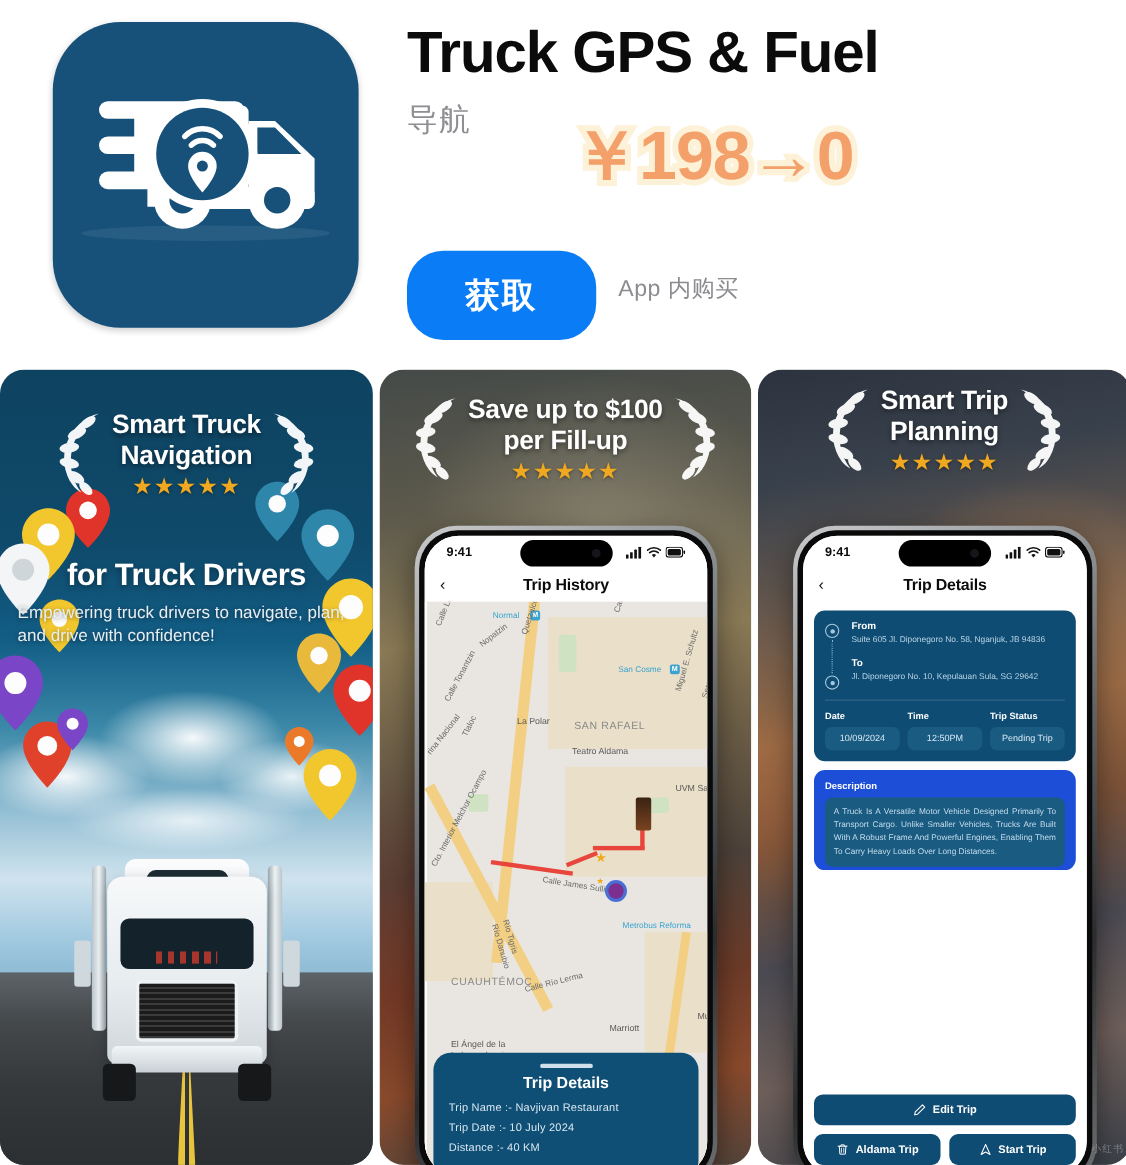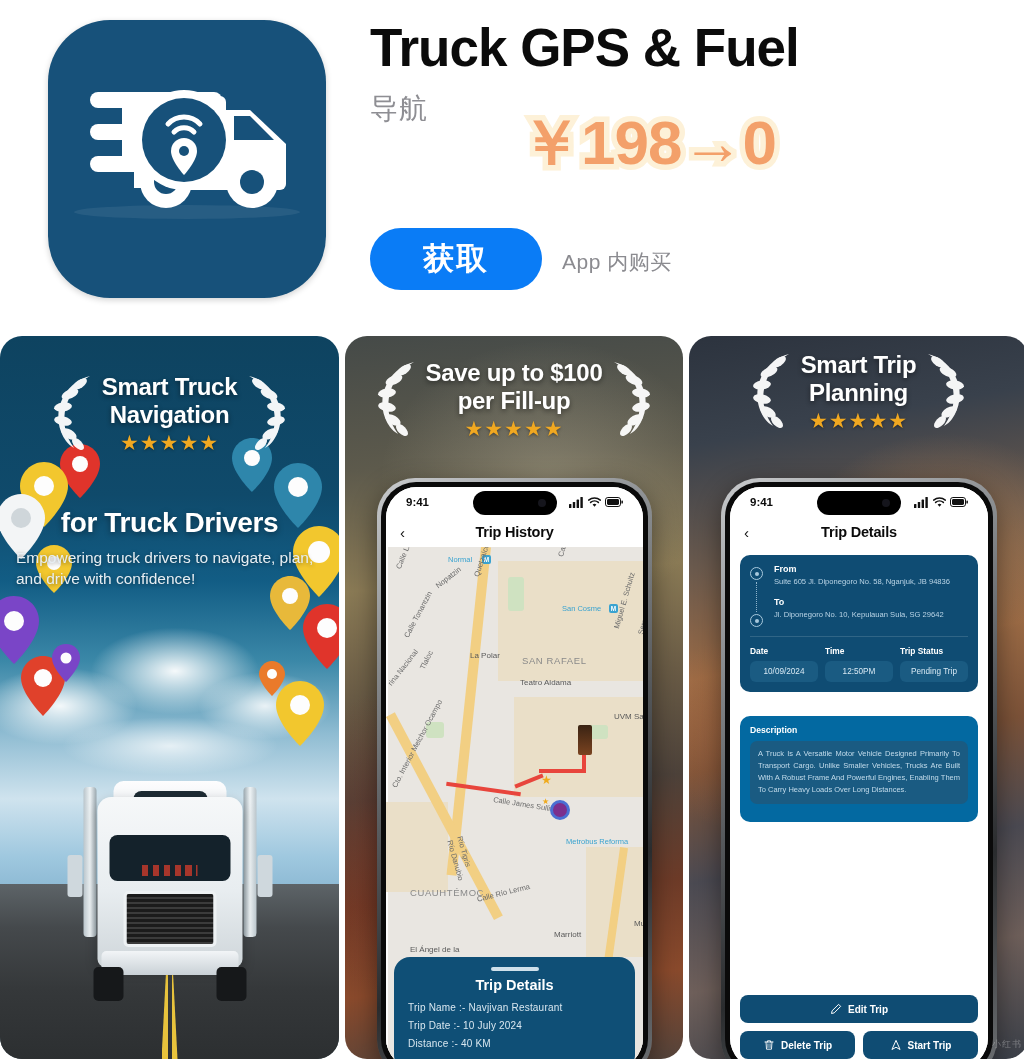--- a/index.html
+++ b/index.html
@@ -40,21 +40,21 @@
     font-size:62px; font-weight:800; letter-spacing:-1px;
     color:#f3a06a;
     -webkit-text-stroke: 11px #fdf1d8;
     paint-order: stroke fill;
     white-space:nowrap;
     line-height:1;
   }
 
   .get-button {
     position:absolute; left:370px; top:228px;
-    width:172px; height:62px; border-radius:33px;
+    width:172px; height:81px; border-radius:33px;
     background:#0a7cf6; border:none; cursor:pointer;
     color:#fff; font-size:31px; font-weight:700; letter-spacing:2px;
     display:flex; align-items:center; justify-content:center;
     font-family:"Liberation Sans", sans-serif;
   }
   .iap-note {
     position:absolute; left:562px; top:248px;
     font-size:21px; color:#8b8b90; letter-spacing:.5px; white-space:nowrap;
   }
 
@@ -191,21 +191,21 @@
   .td-dot i{ width:4px; height:4px; border-radius:50%; background:#a8c9dd; display:block;}
   .td-dash{ height:30px; margin:2px 0 2px 6px; border-left:1.6px dotted #8fb4cb;}
   .td-addr{ flex:1; }
   .td-addr-h{ color:#ffffff; font-weight:700; font-size:9px; margin-bottom:2px;}
   .td-addr-t{ color:#b9d4e6; font-size:7.6px; line-height:1.45; margin-bottom:10px;}
   .td-meta{ border-top:1px solid rgba(255,255,255,.14); display:flex; gap:7px; padding:9px 0 10px;align-items:flex-end;}
   .td-meta-col{ flex:1; }
   .td-meta-h{ color:#fff; font-size:8.4px; font-weight:700; margin-bottom:5px;}
   .td-meta-v{ background:#1a5b82; border-radius:6px; padding:6px 4px; text-align:center;
      color:#d7e8f3; font-size:8.2px; }
-  .td-desc-wrap{ margin-top:24px; background:#0369a1; border-radius:10px; padding:9px 10px 18px;}
+  .td-desc-wrap{ margin-top:8px; background:#1d4ed8; border-radius:10px; padding:9px 10px 3px;}
   .td-desc-h{ color:#fff; font-size:8.6px; font-weight:700; margin-bottom:6px;}
   .td-desc-b{ background:#1a5b82; border-radius:7px; padding:7px 8px;
      color:#c2dbeb; font-size:7.5px; line-height:1.62; text-align:justify;}
   .td-spacer{ flex:1; }
   .td-btn{ background:#0f4c73; color:#fff; border:none; border-radius:8px; height:28px;
      display:flex; align-items:center; justify-content:center; gap:6px;
      font-size:10px; font-weight:700; cursor:pointer; font-family:"Liberation Sans",sans-serif;}
   .td-btn-row{ display:flex; gap:8px; margin-top:8px; }
   .td-btn-row .td-btn{ flex:1; }
 
@@ -634,21 +634,21 @@
                 </svg>
                 <span>Edit Trip</span>
               </button>
 
               <div class="td-btn-row">
                 <button class="td-btn">
                   <svg width="12" height="12" viewBox="0 0 16 16" aria-hidden="true">
                     <path d="M2.6 4 h10.8 M6 4 V2.4 h4 V4 M4 4 l.7 9.6 h6.6 L12 4" fill="none" stroke="#fff" stroke-width="1.2" stroke-linecap="round" stroke-linejoin="round"></path>
                     <path d="M6.6 6.4 v5 M9.4 6.4 v5" stroke="#fff" stroke-width="1" stroke-linecap="round"></path>
                   </svg>
-                  <span>Delete Trip</span>
+                  <span>Aldama Trip</span>
                 </button>
                 <button class="td-btn">
                   <svg width="12" height="12" viewBox="0 0 16 16" aria-hidden="true">
                     <path d="M8 1.8 L13.4 14 L8 11 L2.6 14 z" fill="none" stroke="#fff" stroke-width="1.3" stroke-linejoin="round"></path>
                   </svg>
                   <span>Start Trip</span>
                 </button>
               </div>
 
             </div>

